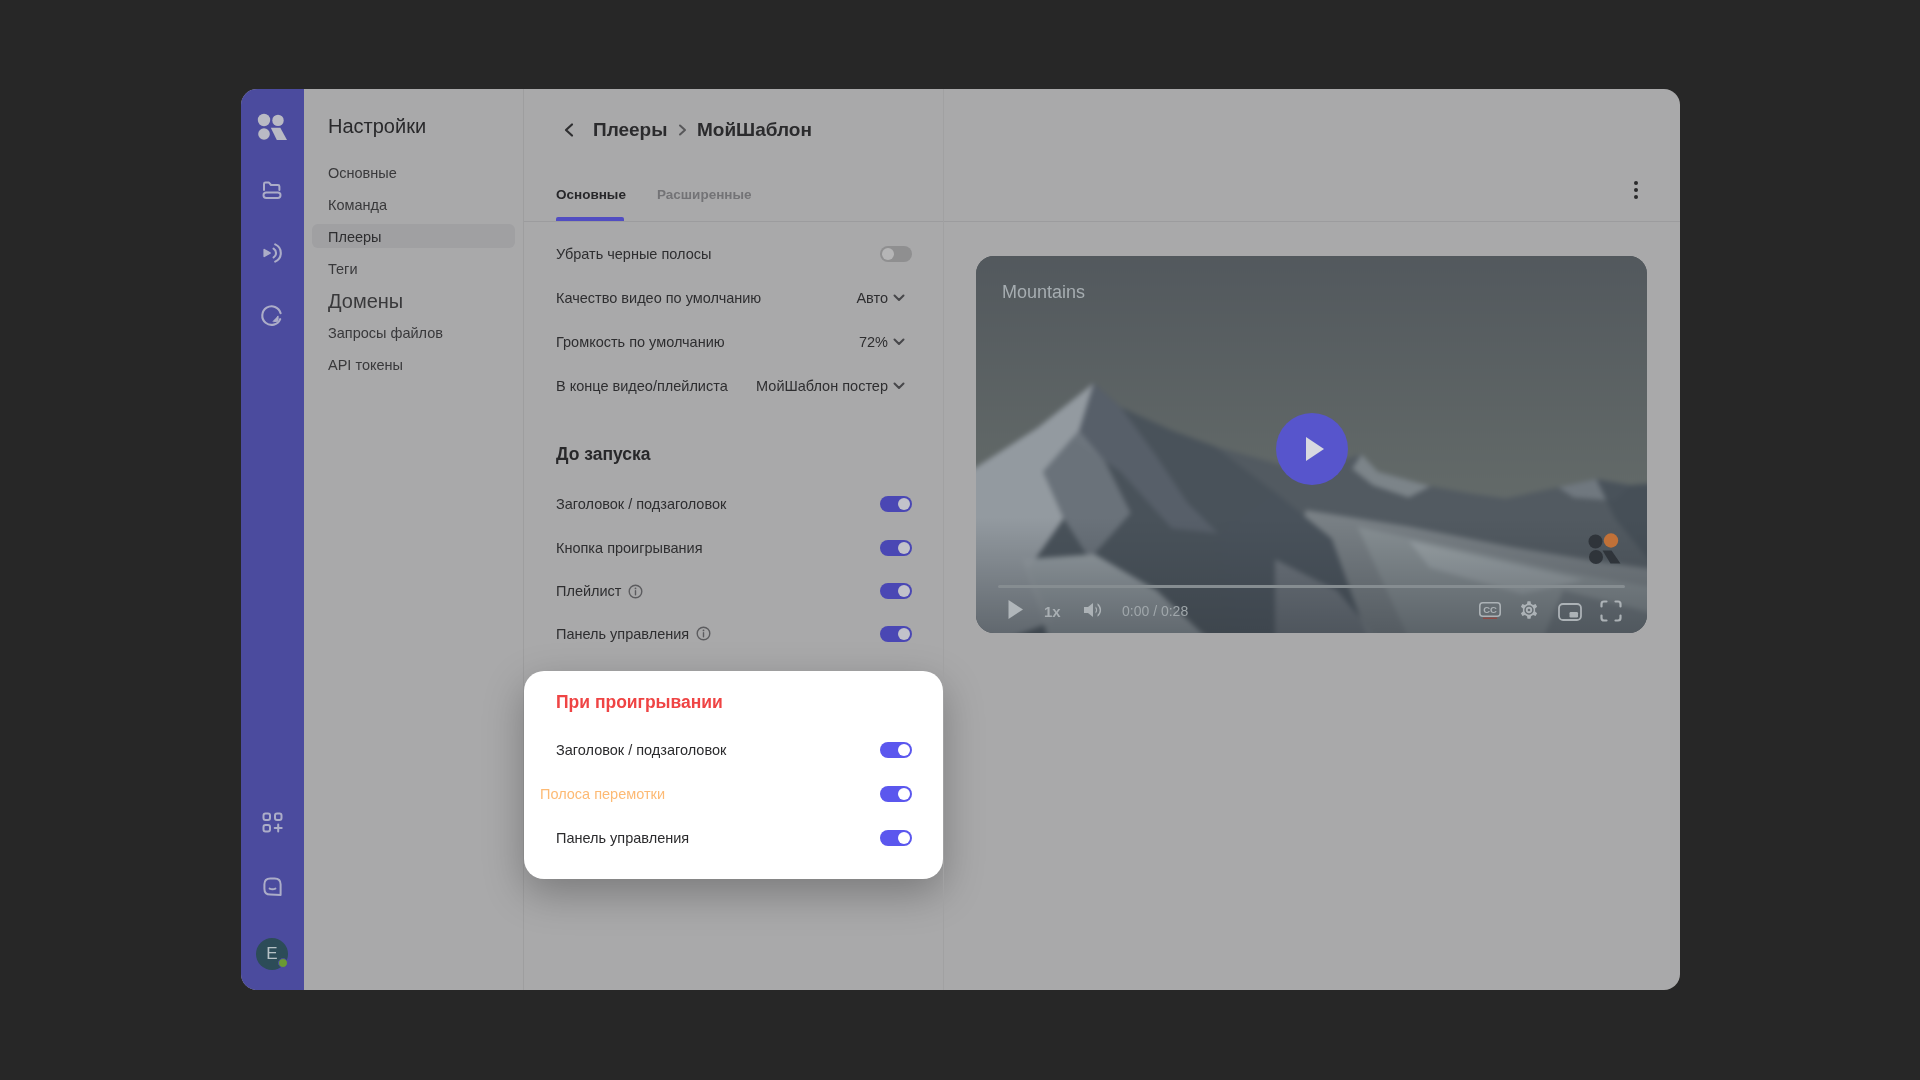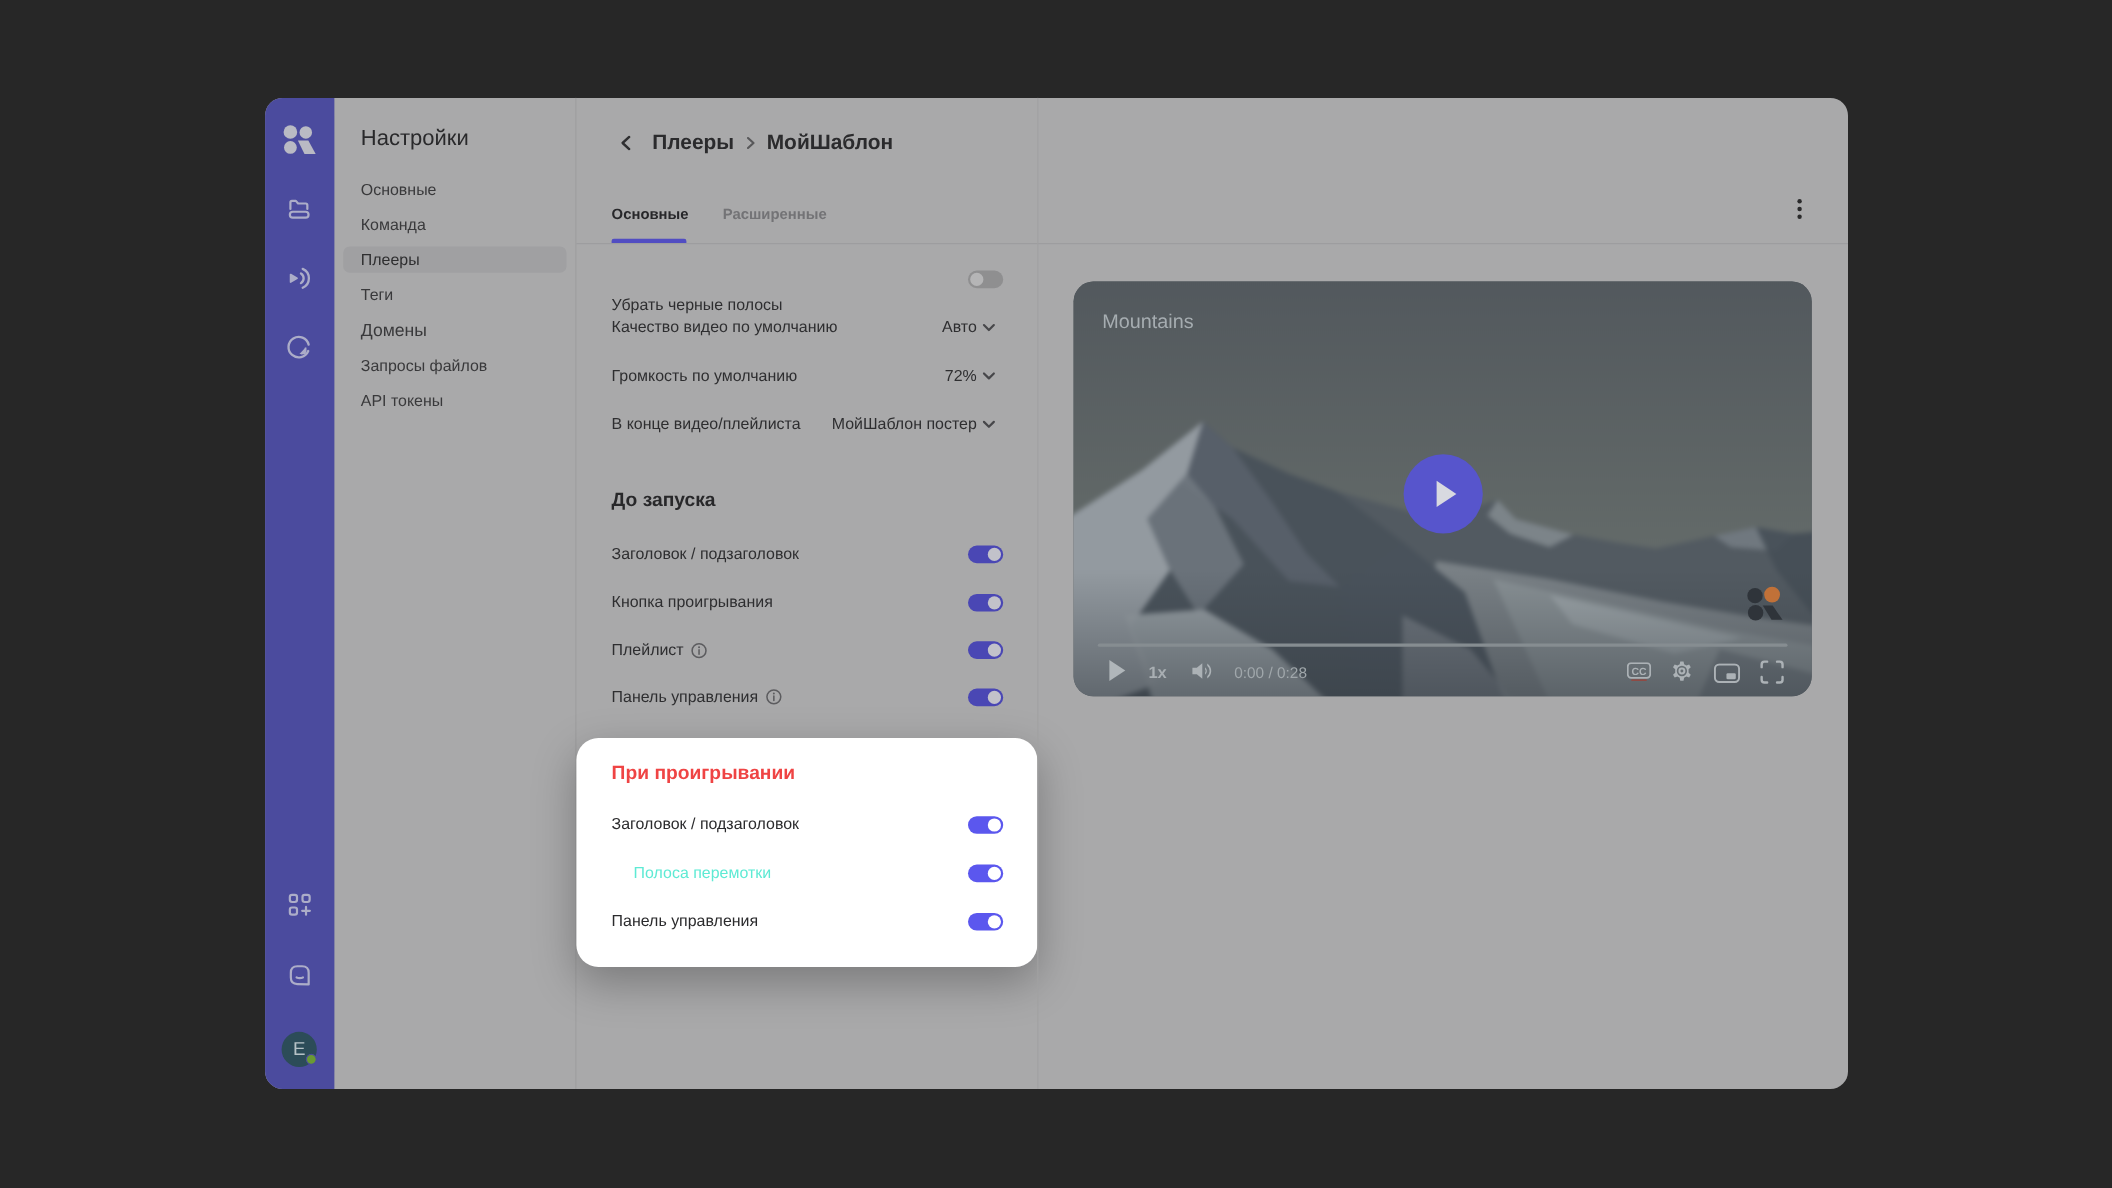--- a/index.html
+++ b/index.html
@@ -66,41 +66,41 @@
 <div class="abs" style="left:278px; top:958px; width:10px; height:10px; border-radius:50%; background:#6A9A33; border:1.5px solid #4B4B9E;"></div>
 
 <div class="txt" style="left:328px; top:115px; font-size:20px; font-weight:normal; color:#29292B;">Настройки</div>
 
 <div class="abs" style="left:312px; top:224px; width:203px; height:24px; border-radius:6px; background:#A0A0A2;"></div>
 
 <div class="txt" style="left:328px; top:163px; height:20px; line-height:20px; font-size:14.5px; color:#39393B;">Основные</div>
 <div class="txt" style="left:328px; top:195px; height:20px; line-height:20px; font-size:14.5px; color:#39393B;">Команда</div>
 <div class="txt" style="left:328px; top:227px; height:20px; line-height:20px; font-size:14.5px; color:#2E2E30;">Плееры</div>
 <div class="txt" style="left:328px; top:259px; height:20px; line-height:20px; font-size:14.5px; color:#39393B;">Теги</div>
-<div class="txt" style="left:328px; top:291px; height:20px; line-height:20px; font-size:16px; color:#39393B;">Домены</div>
+<div class="txt" style="left:328px; top:291px; height:20px; line-height:20px; font-size:20px; color:#39393B;">Домены</div>
 <div class="txt" style="left:328px; top:323px; height:20px; line-height:20px; font-size:14.5px; color:#39393B;">Запросы файлов</div>
 <div class="txt" style="left:328px; top:355px; height:20px; line-height:20px; font-size:14.5px; color:#39393B;">API токены</div>
 
 <div class="abs" style="left:523px; top:89px; width:1px; height:901px; background:#9E9E9F;"></div>
 
 <svg class="abs" style="left:561px; top:121px;" width="16" height="18" viewBox="0 0 16 18" fill="none" stroke="#2F2F31" stroke-width="2.2" stroke-linecap="round" stroke-linejoin="round">
   <path d="M11 3.5 L5 9 L11 14.5"></path>
 </svg>
 <div class="txt" style="left:593px; top:119px; font-size:19px; font-weight:bold; color:#2B2B2D;">Плееры</div>
 <svg class="abs" style="left:676px; top:124px;" width="12" height="12" viewBox="0 0 12 12" fill="none" stroke="#58585A" stroke-width="2" stroke-linecap="round" stroke-linejoin="round">
   <path d="M4 1.5 L9 6 L4 10.5"></path>
 </svg>
 <div class="txt" style="left:697px; top:119px; font-size:19px; font-weight:bold; color:#2B2B2D;">МойШаблон</div>
 
 <div class="txt" style="left:556px; top:186px; height:17px; line-height:17px; font-size:13.5px; font-weight:bold; color:#27272A;">Основные</div>
 <div class="txt" style="left:657px; top:186px; height:17px; line-height:17px; font-size:13.5px; font-weight:bold; color:#737376;">Расширенные</div>
 <div class="abs" style="left:556px; top:217px; width:68px; height:4px; border-radius:2px 2px 0 0; background:#514DC2;"></div>
 <div class="abs" style="left:524px; top:221px; width:1156px; height:1px; background:#9C9C9E;"></div>
 
-<div class="txt" style="left:556px; top:244px; height:20px; line-height:20px; font-size:14.5px; color:#2E2E30;margin-top:24px;">Убрать черные полосы</div>
+<div class="txt" style="left:556px; top:244px; height:20px; line-height:20px; font-size:14.5px; color:#2E2E30;">Убрать черные полосы</div>
 <div class="tgl off-dim" style="left:880px; top:246px;">
     <div class="knob"></div>
   </div>
 
 <div class="txt" style="left:556px; top:288px; height:20px; line-height:20px; font-size:14.5px; color:#2E2E30;">Качество видео по умолчанию</div>
 <div class="txt" style="right:1032px; top:288px; height:20px; line-height:20px; font-size:14.5px; color:#2E2E30;">Авто</div>
 <svg class="abs" style="left:893px; top:293px;" width="12" height="10" viewBox="0 0 12 10" fill="none" stroke="#47474A" stroke-width="2" stroke-linecap="round" stroke-linejoin="round">
     <path d="M1.5 2.5 L6 7 L10.5 2.5"></path>
   </svg>
 
@@ -149,21 +149,21 @@
   </div>
 
 <div class="abs" style="left:524px; top:671px; width:419px; height:208px; background:#FFFFFF; border-radius:20px; box-shadow:0 14px 40px rgba(0,0,0,0.28);"></div>
 <div class="txt" style="left:556px; top:691px; height:22px; line-height:22px; font-size:17.5px; font-weight:bold; color:#ef4444;">При проигрывании</div>
 
 <div class="txt" style="left:556px; top:740px; height:20px; line-height:20px; font-size:14.5px; color:#2B2B2D;">Заголовок / подзаголовок</div>
 <div class="tgl on-lit" style="left:880px; top:742px;">
     <div class="knob"></div>
   </div>
 
-<div class="txt" style="left:576px; top:784px; height:20px; line-height:20px; font-size:14.5px; color:#5eead4;">Полоса перемотки</div>
+<div class="txt" style="left:540px; top:784px; height:20px; line-height:20px; font-size:14.5px; color:#fdba74;">Полоса перемотки</div>
 <div class="tgl on-lit" style="left:880px; top:786px;">
     <div class="knob"></div>
   </div>
 
 <div class="txt" style="left:556px; top:828px; height:20px; line-height:20px; font-size:14.5px; color:#2B2B2D;">Панель управления</div>
 <div class="tgl on-lit" style="left:880px; top:830px;">
     <div class="knob"></div>
   </div>
 
 <div class="abs" style="left:943px; top:89px; width:1px; height:901px; background:#A1A1A2;"></div>

